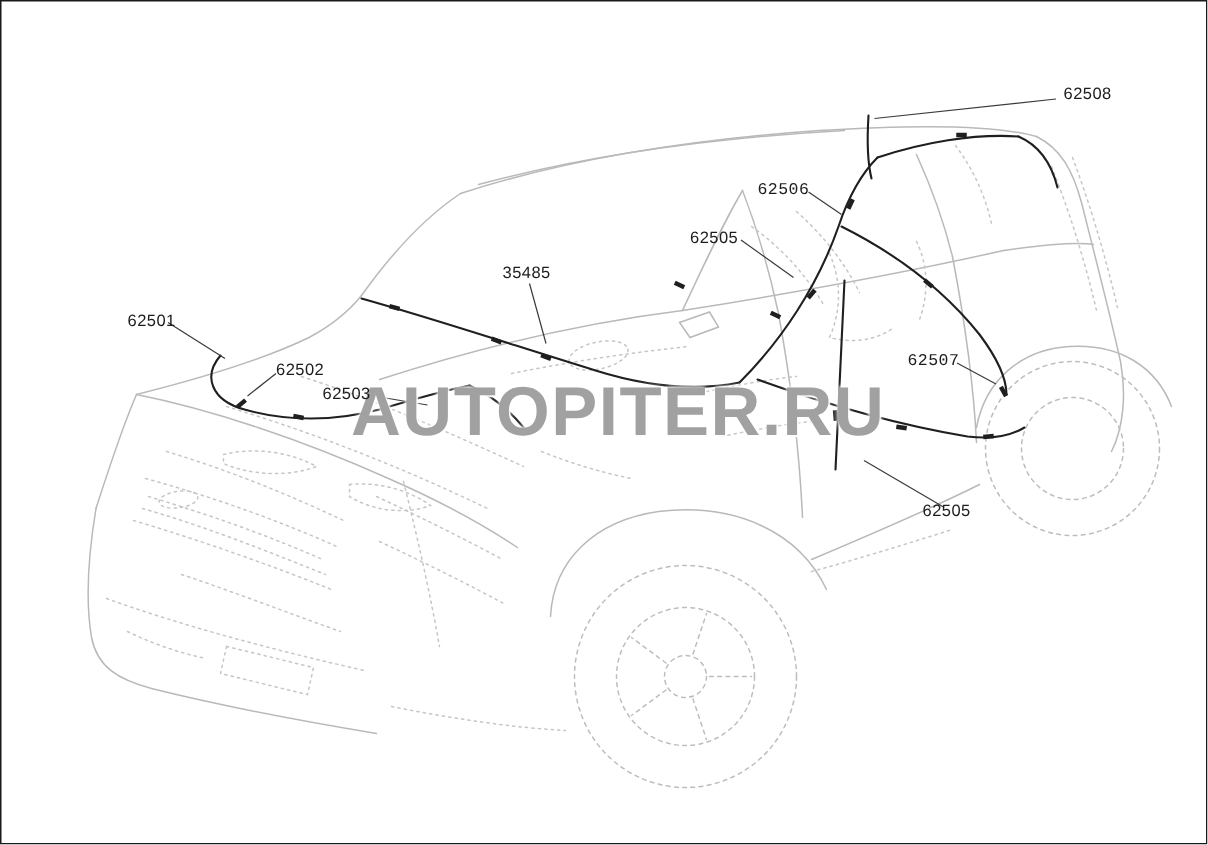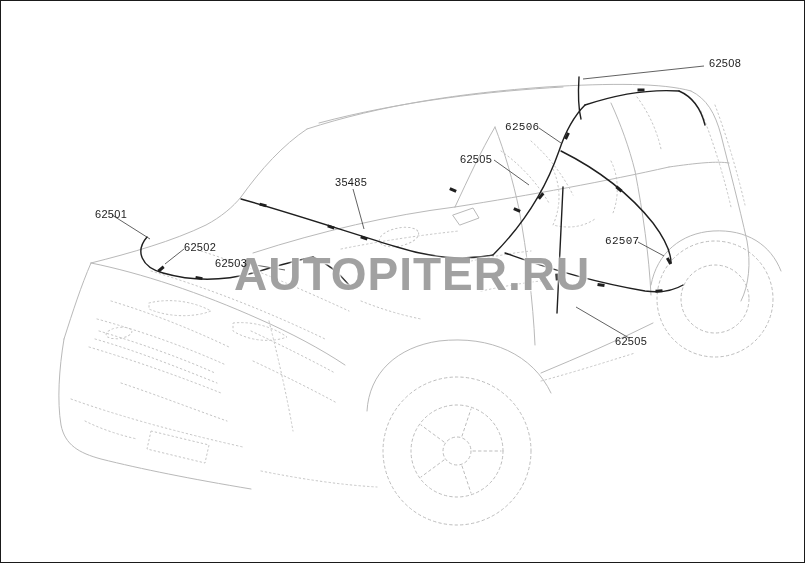--- a/index.html
+++ b/index.html
@@ -150,21 +150,21 @@
       <line x1="248" y1="263" x2="284" y2="269"></line>
       <line x1="352" y1="188" x2="363" y2="228"></line>
       <line x1="493" y1="159" x2="528" y2="184"></line>
       <line x1="538" y1="127" x2="560" y2="142"></line>
       <line x1="637" y1="241" x2="663" y2="255"></line>
       <line x1="703" y1="65" x2="582" y2="78"></line>
       <line x1="628" y1="337" x2="575" y2="306"></line>
     </g>
   </svg>
 
-  <div class="part-label" style="left:94px;  top:207px;">62501</div>
+  <div class="part-label" style="left:84px;  top:207px;">62501</div>
   <div class="part-label" style="left:183px; top:240px;text-align:right;">62502</div>
   <div class="part-label" style="left:214px; top:256px;">62503</div>
   <div class="part-label" style="left:334px; top:175px;">35485</div>
   <div class="part-label" style="left:459px; top:152px;">62505</div>
   <div class="part-label" style="left:504px; top:120px;font-family:Liberation Mono, monospace;">62506</div>
   <div class="part-label" style="left:604px; top:234px;font-family:Liberation Mono, monospace;">62507</div>
   <div class="part-label" style="left:660px; top:56px;margin-left:48px;">62508</div>
   <div class="part-label" style="left:614px; top:334px;">62505</div>
 
   <div id="watermark">AUTOPITER.RU</div>

